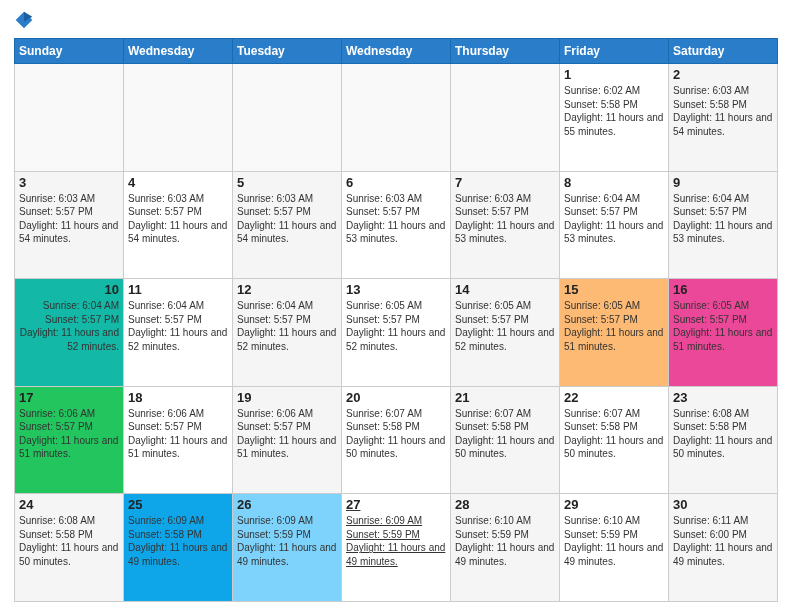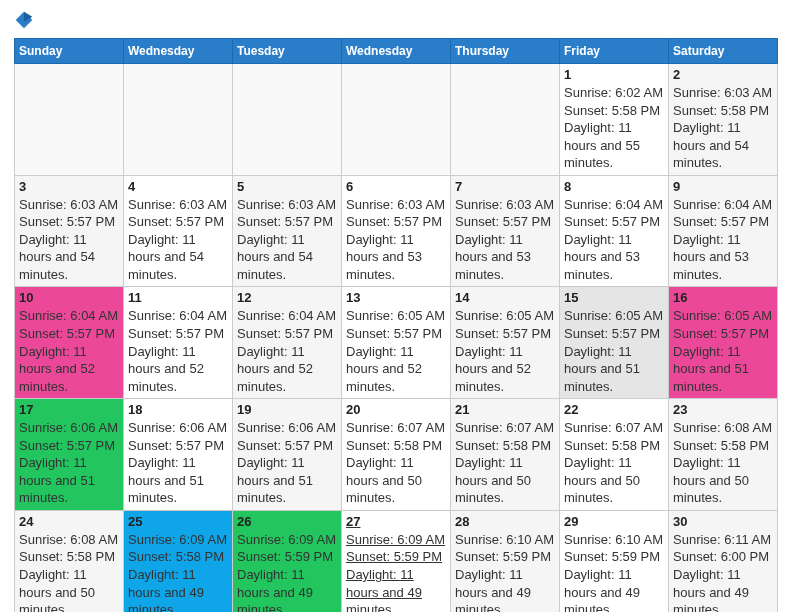--- a/index.html
+++ b/index.html
@@ -87,21 +87,21 @@
       background: #fff;
     }
     .day-num {
       font-size: 13px;
       font-weight: bold;
       color: #222;
       display: block;
       margin-bottom: 2px;
     }
     .day-info {
-      font-size: 13px;
+      font-size: 10px;
       color: #333;
       line-height: 1.35;
     }
     .empty {
       background: #f9f9f9 !important;
     }
   </style>
 </head>
 <body>
 
@@ -175,41 +175,41 @@
           <td style="background: rgb(255, 255, 255);">
             <span class="day-num">8</span>
             <div class="day-info">Sunrise: 6:04 AM<br>Sunset: 5:57 PM<br>Daylight: 11 hours and 53 minutes.</div>
           </td>
           <td style="background: rgb(245, 245, 245);">
             <span class="day-num">9</span>
             <div class="day-info">Sunrise: 6:04 AM<br>Sunset: 5:57 PM<br>Daylight: 11 hours and 53 minutes.</div>
           </td>
         </tr>
         <tr>
-          <td style="background: #ec4899;">
+          <td style="background: #14b8a6; text-align: right;">
             <span class="day-num">10</span>
             <div class="day-info">Sunrise: 6:04 AM<br>Sunset: 5:57 PM<br>Daylight: 11 hours and 52 minutes.</div>
           </td>
           <td style="background: rgb(255, 255, 255);">
             <span class="day-num">11</span>
             <div class="day-info">Sunrise: 6:04 AM<br>Sunset: 5:57 PM<br>Daylight: 11 hours and 52 minutes.</div>
           </td>
           <td style="background: rgb(245, 245, 245);">
             <span class="day-num">12</span>
             <div class="day-info">Sunrise: 6:04 AM<br>Sunset: 5:57 PM<br>Daylight: 11 hours and 52 minutes.</div>
           </td>
           <td style="background: rgb(255, 255, 255);">
             <span class="day-num">13</span>
             <div class="day-info">Sunrise: 6:05 AM<br>Sunset: 5:57 PM<br>Daylight: 11 hours and 52 minutes.</div>
           </td>
           <td style="background: rgb(245, 245, 245);">
             <span class="day-num">14</span>
             <div class="day-info">Sunrise: 6:05 AM<br>Sunset: 5:57 PM<br>Daylight: 11 hours and 52 minutes.</div>
           </td>
-          <td style="background: #e5e5e5;">
+          <td style="background: #fdba74;">
             <span class="day-num">15</span>
             <div class="day-info">Sunrise: 6:05 AM<br>Sunset: 5:57 PM<br>Daylight: 11 hours and 51 minutes.</div>
           </td>
           <td style="background: #ec4899;">
             <span class="day-num">16</span>
             <div class="day-info">Sunrise: 6:05 AM<br>Sunset: 5:57 PM<br>Daylight: 11 hours and 51 minutes.</div>
           </td>
         </tr>
         <tr>
           <td style="background: #22c55e;">
@@ -243,21 +243,21 @@
         </tr>
         <tr>
           <td style="background: rgb(245, 245, 245);">
             <span class="day-num">24</span>
             <div class="day-info">Sunrise: 6:08 AM<br>Sunset: 5:58 PM<br>Daylight: 11 hours and 50 minutes.</div>
           </td>
           <td style="background: #0ea5e9;">
             <span class="day-num">25</span>
             <div class="day-info">Sunrise: 6:09 AM<br>Sunset: 5:58 PM<br>Daylight: 11 hours and 49 minutes.</div>
           </td>
-          <td style="background: #22c55e; margin-top: 26px;">
+          <td style="background: #7dd3fc; margin-top: 26px;">
             <span class="day-num">26</span>
             <div class="day-info">Sunrise: 6:09 AM<br>Sunset: 5:59 PM<br>Daylight: 11 hours and 49 minutes.</div>
           </td>
           <td style="background: rgb(255, 255, 255); text-decoration: underline;">
             <span class="day-num">27</span>
             <div class="day-info">Sunrise: 6:09 AM<br>Sunset: 5:59 PM<br>Daylight: 11 hours and 49 minutes.</div>
           </td>
           <td style="background: rgb(245, 245, 245);">
             <span class="day-num">28</span>
             <div class="day-info">Sunrise: 6:10 AM<br>Sunset: 5:59 PM<br>Daylight: 11 hours and 49 minutes.</div>

